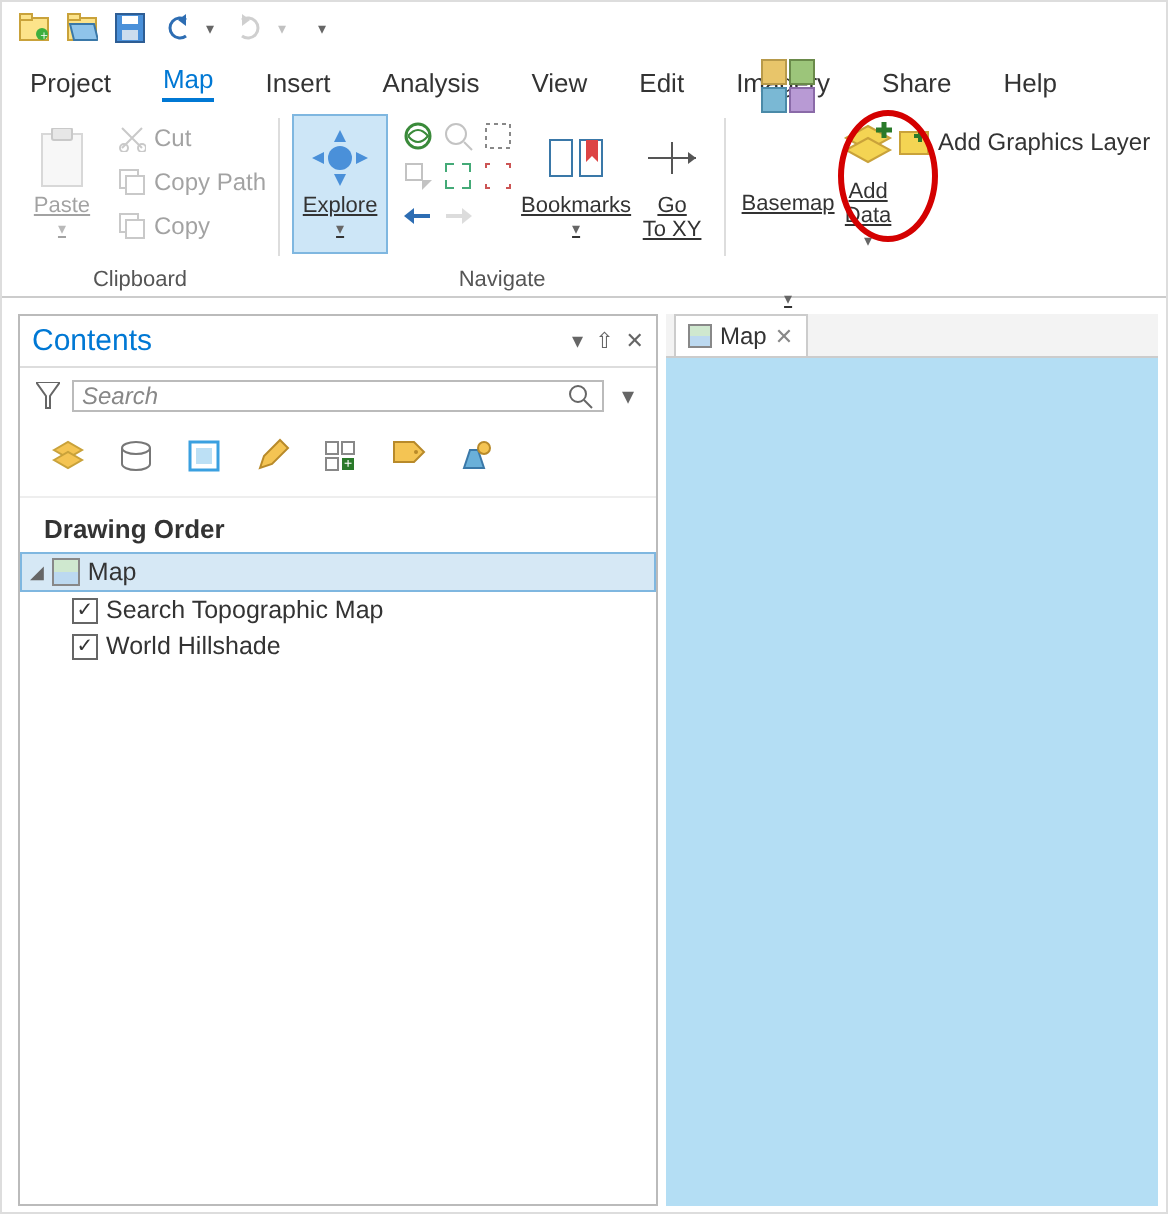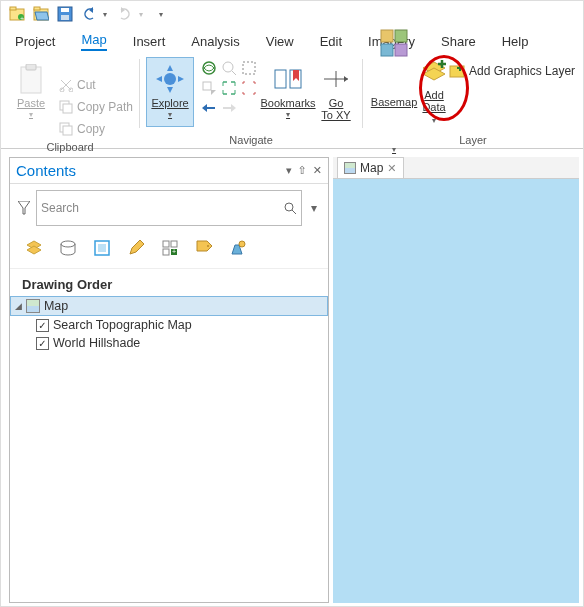--- a/index.html
+++ b/index.html
@@ -26,21 +26,21 @@
   .navgrid div{display:flex;align-items:center;justify-content:center;}
   .circle-red { position:absolute; border:3px solid #d40000; border-radius:50%/50%; width:50px; height:66px; pointer-events:none;}
   
   .workspace { display:flex; height: calc(607px - 26px - 26px - 96px - 1px); justify-content: flex-end;}
   .pane-left { width: 320px; border:1px solid #bbb; margin:8px 4px 4px 8px; display:flex; flex-direction:column;}
   .pane-header { display:flex; align-items:center; justify-content:space-between; padding:4px 6px; border-bottom:1px solid #ddd;}
   .pane-header .title { color:#0078d4; font-size:15px;}
   .pane-ctrls { display:flex; gap:6px; color:#666; font-size:11px;}
   .searchbar { display:flex; align-items:center; margin:6px; gap:4px;}
   .searchbar .filter{width:16px;display:flex;justify-content:center;}
-  .searchbox { flex:1; display:flex; align-items:center; border:1px solid #bbb; height:36px; padding:0 4px; color:#888; justify-content:space-between;}
+  .searchbox { flex:1; display:flex; align-items:center; border:1px solid #bbb; height:16px; padding:0 4px; font-style:italic; color:#888; justify-content:space-between;}
   .search-sort{width:16px;display:flex;justify-content:center;color:#666;}
   .toc-toolbar { display:flex; gap:14px; padding:6px 10px 10px 14px; border-bottom:1px solid #eee;}
   .toc-toolbar span{width:20px;height:20px;display:flex;align-items:center;justify-content:center;}
   .drawhdr { font-weight:600; font-size:13px; padding:8px 10px 4px 12px;}
   .tree { font-size:12.5px;}
   .tree .row { display:flex; align-items:center; gap:4px; padding:2px 4px;}
   .tree .sel { background:#d6e8f5; border:1px solid #7fb7e0;}
   .tree .indent1{padding-left:26px;}
   .chk{width:13px;height:13px;border:1px solid #666;display:inline-flex;align-items:center;justify-content:center;font-size:10px;color:#333;background:#fff;}
   .mapicon{width:14px;height:14px;border:1px solid #888;background:linear-gradient(#cfe8cf 50%,#bcd9f0 50%);}
@@ -113,21 +113,21 @@
       <div class="bigbtn" style="opacity:.45">
         <div class="ico">
             <svg width="26" height="30">
               <rect x="3" y="3" width="20" height="26" fill="#eee" stroke="#aaa"></rect>
               <rect x="8" y="0" width="10" height="6" rx="1" fill="#ccc" stroke="#888"></rect>
             </svg>
           </div>
         <span>Paste</span>
         <span class="dropdown-caret">▾</span>
       </div>
-      <div style="display:flex;flex-direction:column;gap:2px;padding-top:2px;margin-top:16px;">
+      <div style="display:flex;flex-direction:column;gap:2px;padding-top:2px;">
         <div class="smallrow" style="opacity:.45">
             <svg width="14" height="14">
               <path d="M2 2 L12 12 M12 2 L2 12" stroke="#888"></path>
               <circle cx="3" cy="12" r="2" fill="none" stroke="#888"></circle>
               <circle cx="12" cy="12" r="2" fill="none" stroke="#888"></circle>
             </svg>
             <span>Cut</span>
           </div>
         <div class="smallrow" style="opacity:.45">
             <svg width="14" height="14">
@@ -277,21 +277,20 @@
       </div>
       <div class="smallrow" style="align-self:flex-start;margin-top:4px;">
         <svg width="16" height="16">
             <rect x="1" y="3" width="14" height="11" fill="#f4d453" stroke="#c9a23a"></rect>
             <line x1="11" y1="2" x2="11" y2="8" stroke="#2a7a2a" stroke-width="2"></line>
             <line x1="8" y1="5" x2="14" y2="5" stroke="#2a7a2a" stroke-width="2"></line>
           </svg>
         <span>Add Graphics Layer</span>
       </div>
     </div>
-    <div class="title">Layer</div>
   </div>
 </div>
 
 <div class="workspace">
 
   <div class="pane-left">
     <div class="pane-header">
       <span class="title">Contents</span>
       <div class="pane-ctrls">
         <span>▾</span>

